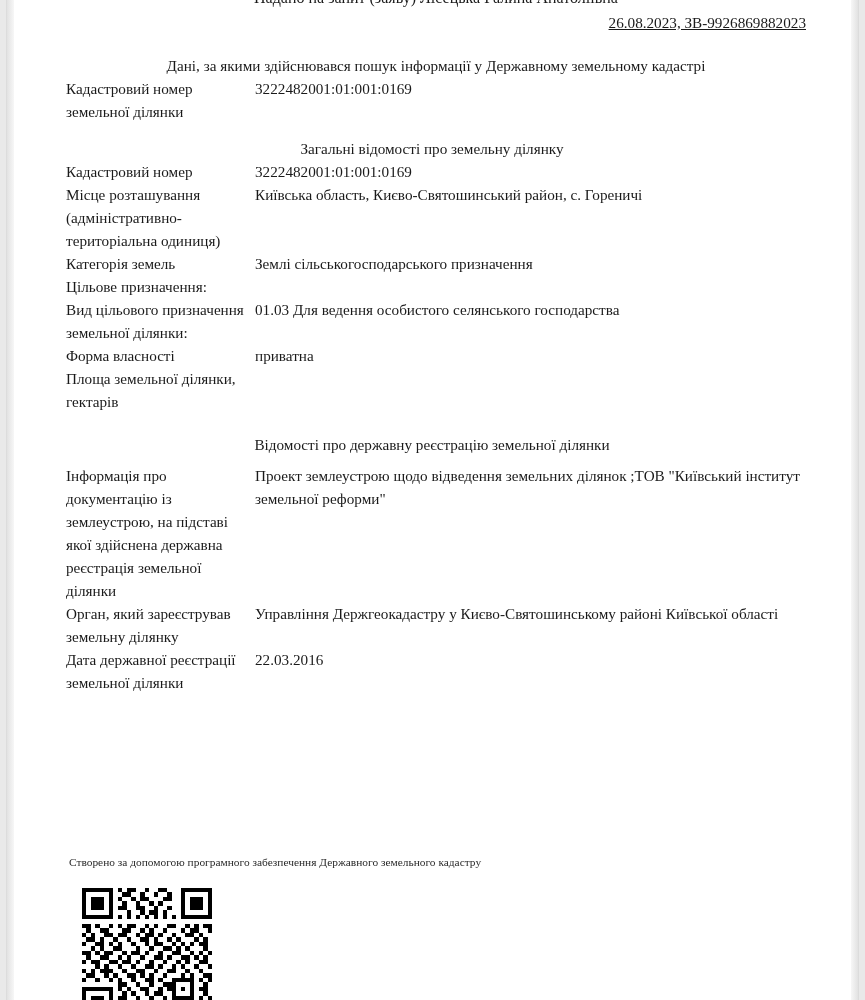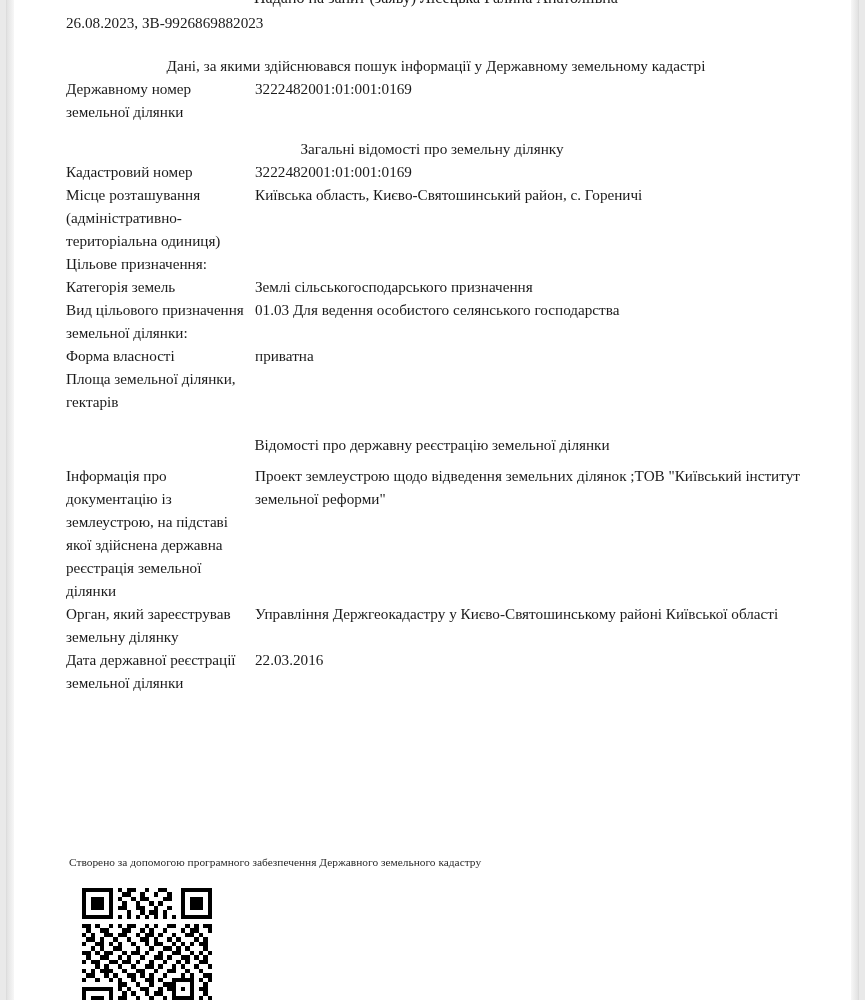--- a/index.html
+++ b/index.html
@@ -49,24 +49,25 @@
   .section-head {
     font-size: 15.2px;
     line-height: 23px;
     text-align: center;
     white-space: nowrap;
   }
   .section-head.indent-a { padding-right: 8px; }
 
   
   .hdr {
-    text-align: left;
+    text-align: right;
     font-size: 15.2px;
     line-height: 23px;
     white-space: nowrap;
+    text-decoration: underline;
   }
   .hdr-clip {
     height: 11px;
     overflow: hidden;
     position: relative;
   }
   .hdr-clip > span {
     position: absolute;
     left: 0;
     right: 0;
@@ -128,46 +129,46 @@
     <div class="hdr-clip">
       <span>Надано на запит (заяву) Лісецька Галина Анатоліївна</span>
     </div>
     <div class="hdr">26.08.2023, ЗВ-9926869882023</div>
 
     <div class="gap-20"></div>
 
     <div class="section-head">Дані, за якими здійснювався пошук інформації у Державному земельному кадастрі</div>
 
     <div class="row">
-      <div class="label">Державному номер земельної ділянки</div>
+      <div class="label">Кадастровий номер земельної ділянки</div>
       <div class="value">3222482001:01:001:0169</div>
     </div>
 
     <div class="gap-14"></div>
 
     <div class="section-head indent-a">Загальні відомості про земельну ділянку</div>
 
     <div class="row">
       <div class="label">Кадастровий номер</div>
       <div class="value">3222482001:01:001:0169</div>
     </div>
 
     <div class="row">
       <div class="label">Місце розташування (адміністративно-територіальна одиниця)</div>
       <div class="value">Київська область, Києво-Святошинський район, с. Гореничі</div>
     </div>
 
     <div class="row">
+      <div class="label">Категорія земель</div>
+      <div class="value">Землі сільськогосподарського призначення</div>
+    </div>
+
+    <div class="row">
       <div class="label">Цільове призначення:</div>
       <div class="value"></div>
-    </div>
-
-    <div class="row">
-      <div class="label">Категорія земель</div>
-      <div class="value">Землі сільськогосподарського призначення</div>
     </div>
 
     <div class="row">
       <div class="label">Вид цільового призначення земельної ділянки:</div>
       <div class="value">01.03 Для ведення особистого селянського господарства</div>
     </div>
 
     <div class="row">
       <div class="label">Форма власності</div>
       <div class="value">приватна</div>

